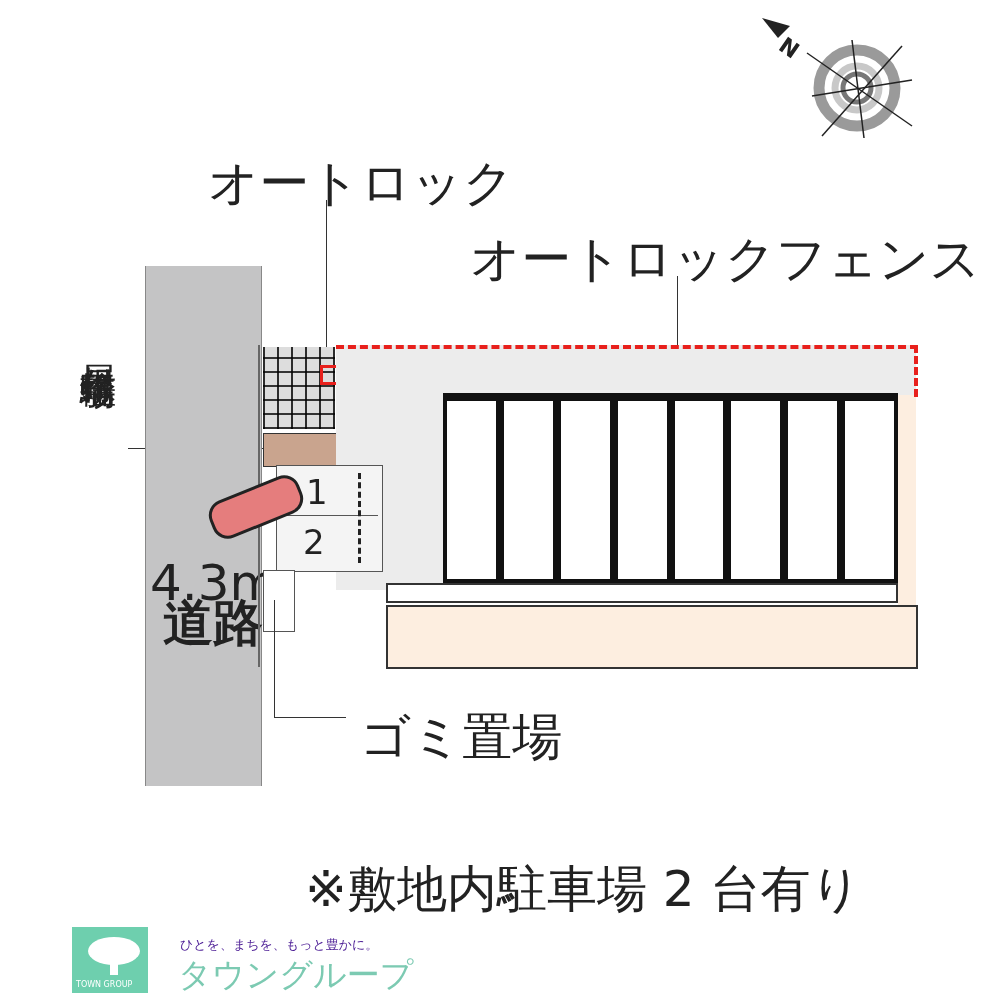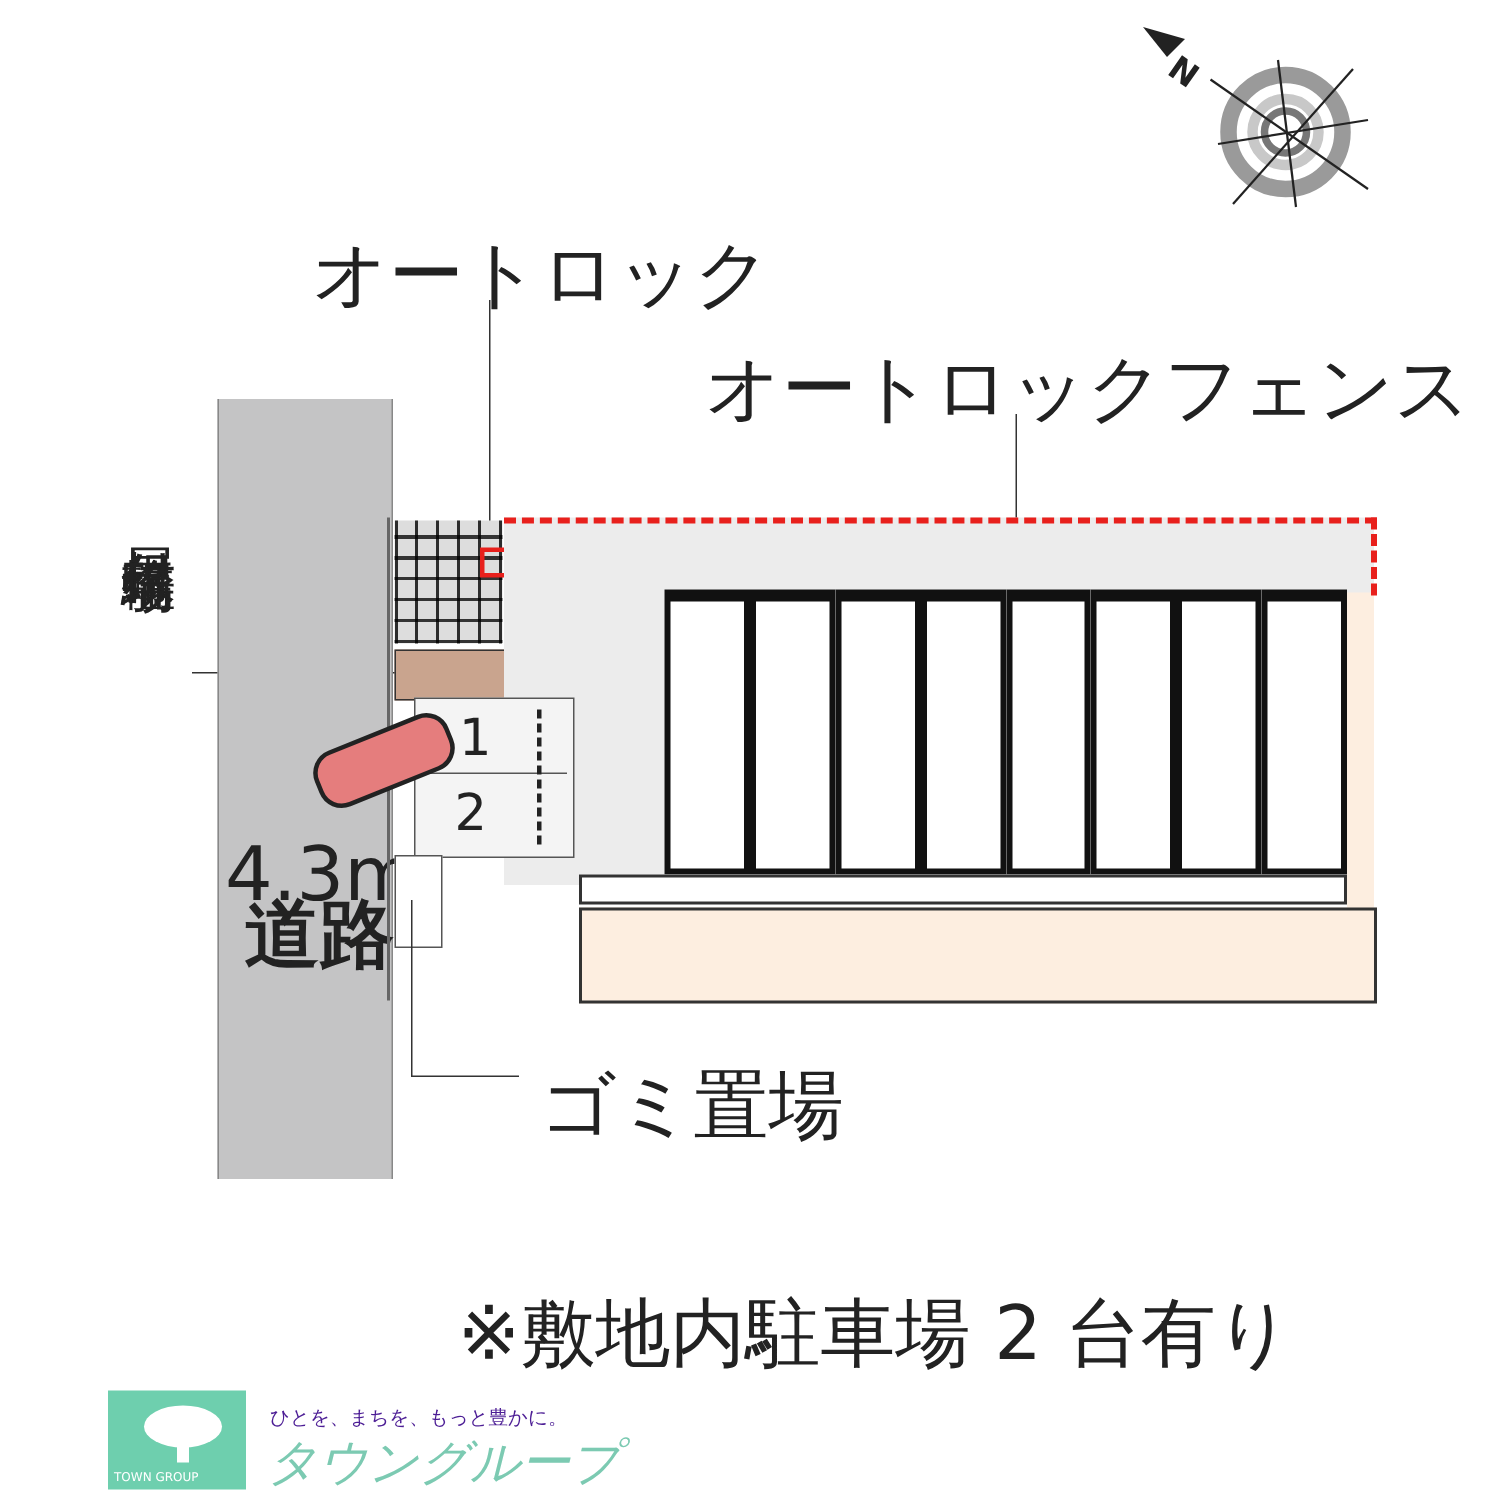--- a/index.html
+++ b/index.html
@@ -4,21 +4,21 @@
 <style>
   html,body{margin:0;padding:0;background:#fff;}
   body{width:1001px;height:1000px;position:relative;overflow:hidden;font-family:"DejaVu Sans","Liberation Sans",sans-serif;color:#222;}
   .abs{position:absolute;}
   .lbl{font-size:50px;line-height:1;color:#222;white-space:nowrap;}
   .vert{writing-mode:vertical-rl;letter-spacing:2px;}
   .road{left:145px;top:266px;width:115px;height:520px;background:#c4c4c5;border-left:1px solid #888;border-right:1px solid #888;}
   .line{background:#333;}
   .unit{background:#fff;border:4px solid #111;border-top:8px solid #111;box-sizing:border-box;}
   .sand{background:#fdeee0;}
-  .logo-box{left:72px;top:927px;width:92px;height:66px;background:#6ecfae;text-align:right;}
+  .logo-box{left:72px;top:927px;width:76px;height:66px;background:#6ecfae;text-align:right;}
 </style>
 </head>
 <body>
 
 <div class="abs" style="left:752px;top:8px;width:170px;height:140px;">
   <svg width="170" height="140" viewBox="0 0 170 140">
     <circle cx="105" cy="80" r="38" fill="none" stroke="#9a9a9a" stroke-width="11"></circle>
     <circle cx="105" cy="80" r="22" fill="none" stroke="#c8c8c8" stroke-width="7"></circle>
     <circle cx="105" cy="80" r="14" fill="none" stroke="#777" stroke-width="5"></circle>
     <line x1="55" y1="45" x2="160" y2="118" stroke="#222" stroke-width="1.5"></line>
@@ -91,13 +91,13 @@
 <div class="abs lbl" style="left:305px;top:852px;margin-top:12px;">※敷地内駐車場 2 台有り</div>
 
 <div class="abs logo-box">
   <svg width="84" height="66" viewBox="0 0 84 66">
       <ellipse cx="42" cy="24" rx="26" ry="14" fill="#fff"></ellipse>
       <rect x="38" y="28" width="8" height="20" fill="#fff"></rect>
     </svg>
   <div class="abs" style="left:4px;top:53px;font-size:8px;color:#fff;">TOWN GROUP</div>
 </div>
 <div class="abs" style="left:180px;top:936px;font-size:13px;color:#4c1d95;">ひとを、まちを、もっと豊かに。</div>
-<div class="abs" style="left:178px;top:953px;font-size:33px;color:#7ccab2;font-style:italic;">タウングループ</div>
+<div class="abs" style="left:178px;top:953px;font-size:33px;color:#7ccab2;">タウングループ</div>
 
 </body></html>

